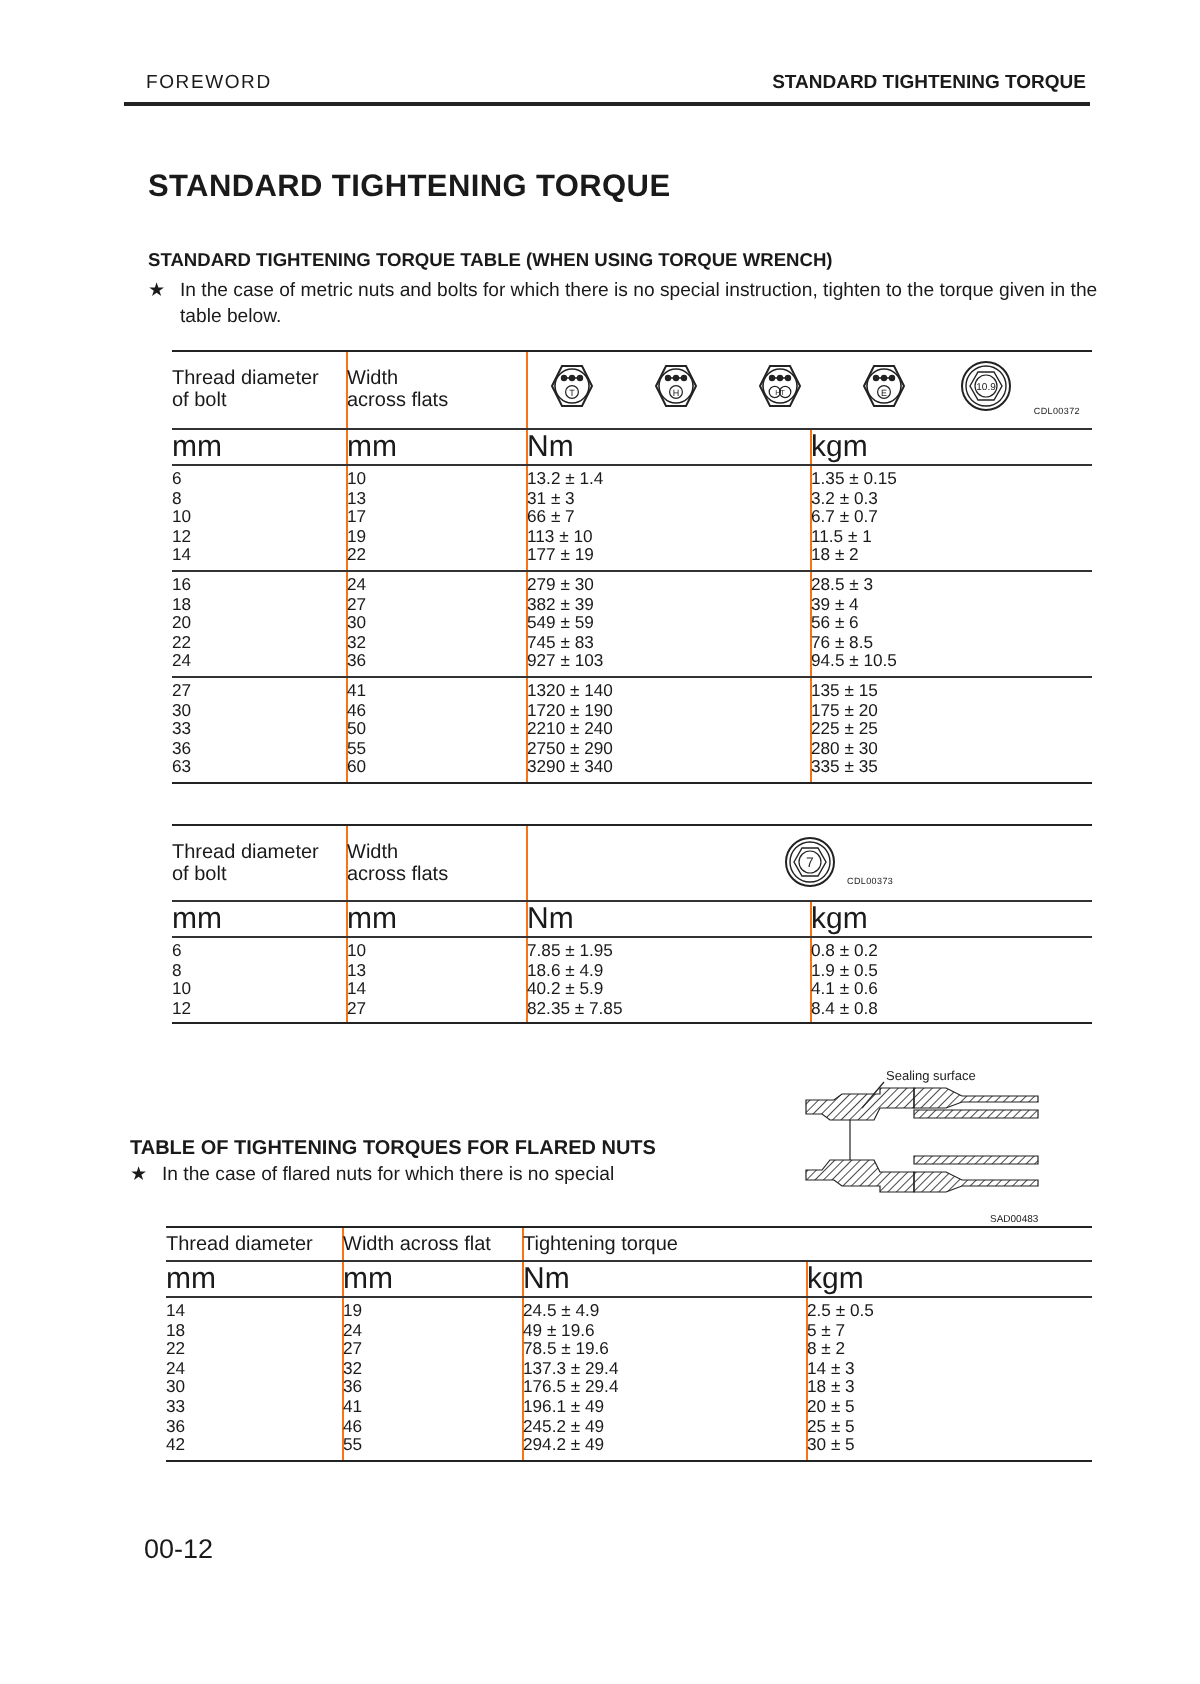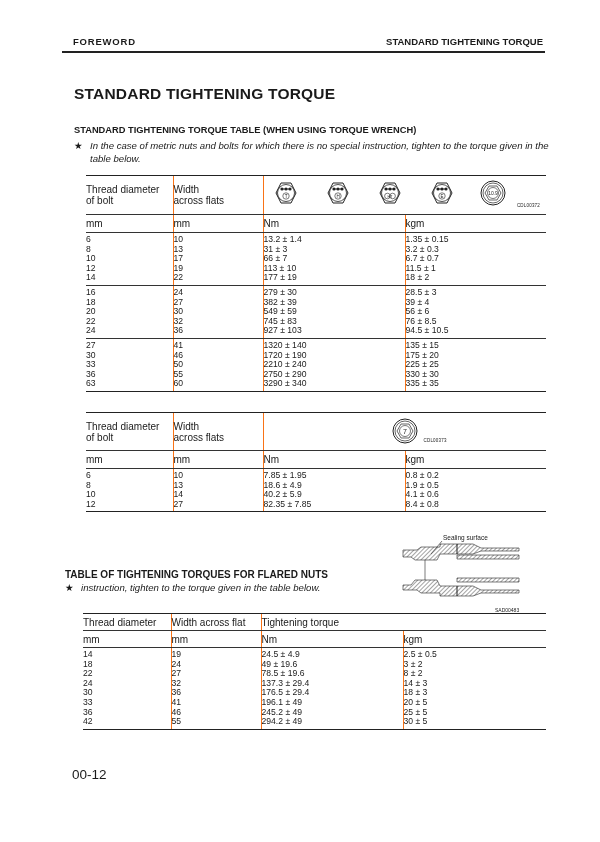--- a/index.html
+++ b/index.html
@@ -1,35 +1,35 @@
 <!DOCTYPE html>
 <html><head>
 <meta charset="utf-8">
 <style>
   html, body { margin: 0; padding: 0; background: #ffffff; }
   body { width: 600px; height: 842px; position: relative; overflow: hidden;
          font-family: "Liberation Sans", sans-serif; color: #1a1a1a; }
   .abs { position: absolute; }
-  .hdr-left { left: 62px; top: 36px; font-size: 9.5px; font-weight: bold; letter-spacing: 0.8px; padding-left: 11px; }
+  .hdr-left { left: 62px; top: 36px; font-size: 9.5px; font-weight: normal; letter-spacing: 0.8px; padding-left: 11px; }
   .hdr-right { right: 57px; top: 36px; font-size: 9.5px; font-weight: bold; }
   .hdr-rule { left: 62px; top: 51px; width: 483px; height: 2px; background: #222; }
   .page-title { left: 74px; top: 85px; font-size: 15.5px; font-weight: bold; letter-spacing: 0.2px; }
   .sec-title { left: 74px; top: 125px; font-size: 9.3px; font-weight: bold; text-align: right; }
   .note { font-size: 9.6px; line-height: 13px; }
   .note .star { position: absolute; left: 0; top: 0; }
-  .note .txt { margin-left: 16px; display: block; font-style: italic; }
+  .note .txt { margin-left: 16px; display: block; }
 
   table.tq { position: absolute; border-collapse: collapse; font-size: 8.6px; }
   table.tq td { text-align: left; padding: 0; vertical-align: top; }
   .tq .bl { border-left: 1px solid #f97316; }
   .tq .bbt { border-bottom: 1px solid #333; }
   .tq .btop { border-top: 1.5px solid #222; }
   .tq .bbot { border-bottom: 1.5px solid #222; }
   .tq .hd td { vertical-align: middle; font-size: 10px; line-height: 11px; }
-  .tq .unit td { font-size: 10px; vertical-align: middle; }
+  .tq .unit td { font-size: 15px; vertical-align: middle; }
   .tq .grp td { line-height: 9.6px; padding-top: 2px; padding-bottom: 2px; }
   .code { font-size: 4.5px; position: absolute; letter-spacing: 0.2px; }
 
   .fl-title { left: 65px; top: 569px; font-size: 10px; font-weight: bold; }
   .page-num { left: 72px; top: 767px; font-size: 13.5px; }
   .diagram { left: 395px; top: 530px; }
   .sad { left: 495px; top: 607px; font-size: 5px; }
 </style>
 </head>
 <body>
@@ -225,21 +225,21 @@
             <div>2210 ± 240</div>
             <div>2750 ± 290</div>
             <div>3290 ± 340</div>
           </div>
         </td>
     <td class="bbot bl">
           <div>
             <div>135 ± 15</div>
             <div>175 ± 20</div>
             <div>225 ± 25</div>
-            <div>330 ± 30</div>
+            <div>280 ± 30</div>
             <div>335 ± 35</div>
           </div>
         </td>
   </tr>
 </tbody>
   </table>
 
 <table class="tq" style="left:86px; top:412px; width:460px;">
   <colgroup>
       <col style="width:87px">
@@ -309,21 +309,21 @@
             <div>8.4 ± 0.8</div>
           </div>
         </td>
   </tr>
 </tbody>
   </table>
 
 <div class="abs fl-title">TABLE OF TIGHTENING TORQUES FOR FLARED NUTS</div>
 <div class="abs note" style="left:65px; top:581px; width:320px;">
   <span class="star">★</span>
-  <span class="txt">instruction, tighten to the torque given in the table below.</span>
+  <span class="txt">In the case of flared nuts for which there is no special</span>
 </div>
 
 <svg class="abs diagram" width="130" height="75" viewBox="0 0 130 75">
   <defs>
     <pattern id="hatch" width="3" height="3" patternUnits="userSpaceOnUse" patternTransform="rotate(45)">
       <line x1="0" y1="0" x2="0" y2="3" stroke="#333" stroke-width="0.9"></line>
     </pattern>
   </defs>
   <text x="48" y="10" font-size="6.5" fill="#222">Sealing surface</text>
   <line x1="47" y1="11" x2="36" y2="24" stroke="#222" stroke-width="0.6"></line>
@@ -391,21 +391,21 @@
             <div>137.3 ± 29.4</div>
             <div>176.5 ± 29.4</div>
             <div>196.1 ± 49</div>
             <div>245.2 ± 49</div>
             <div>294.2 ± 49</div>
           </div>
         </td>
     <td class="bbot bl">
           <div>
             <div>2.5 ± 0.5</div>
-            <div>3 ± 2</div>
+            <div>5 ± 7</div>
             <div>8 ± 2</div>
             <div>14 ± 3</div>
             <div>18 ± 3</div>
             <div>20 ± 5</div>
             <div>25 ± 5</div>
             <div>30 ± 5</div>
           </div>
         </td>
   </tr>
 </tbody>

